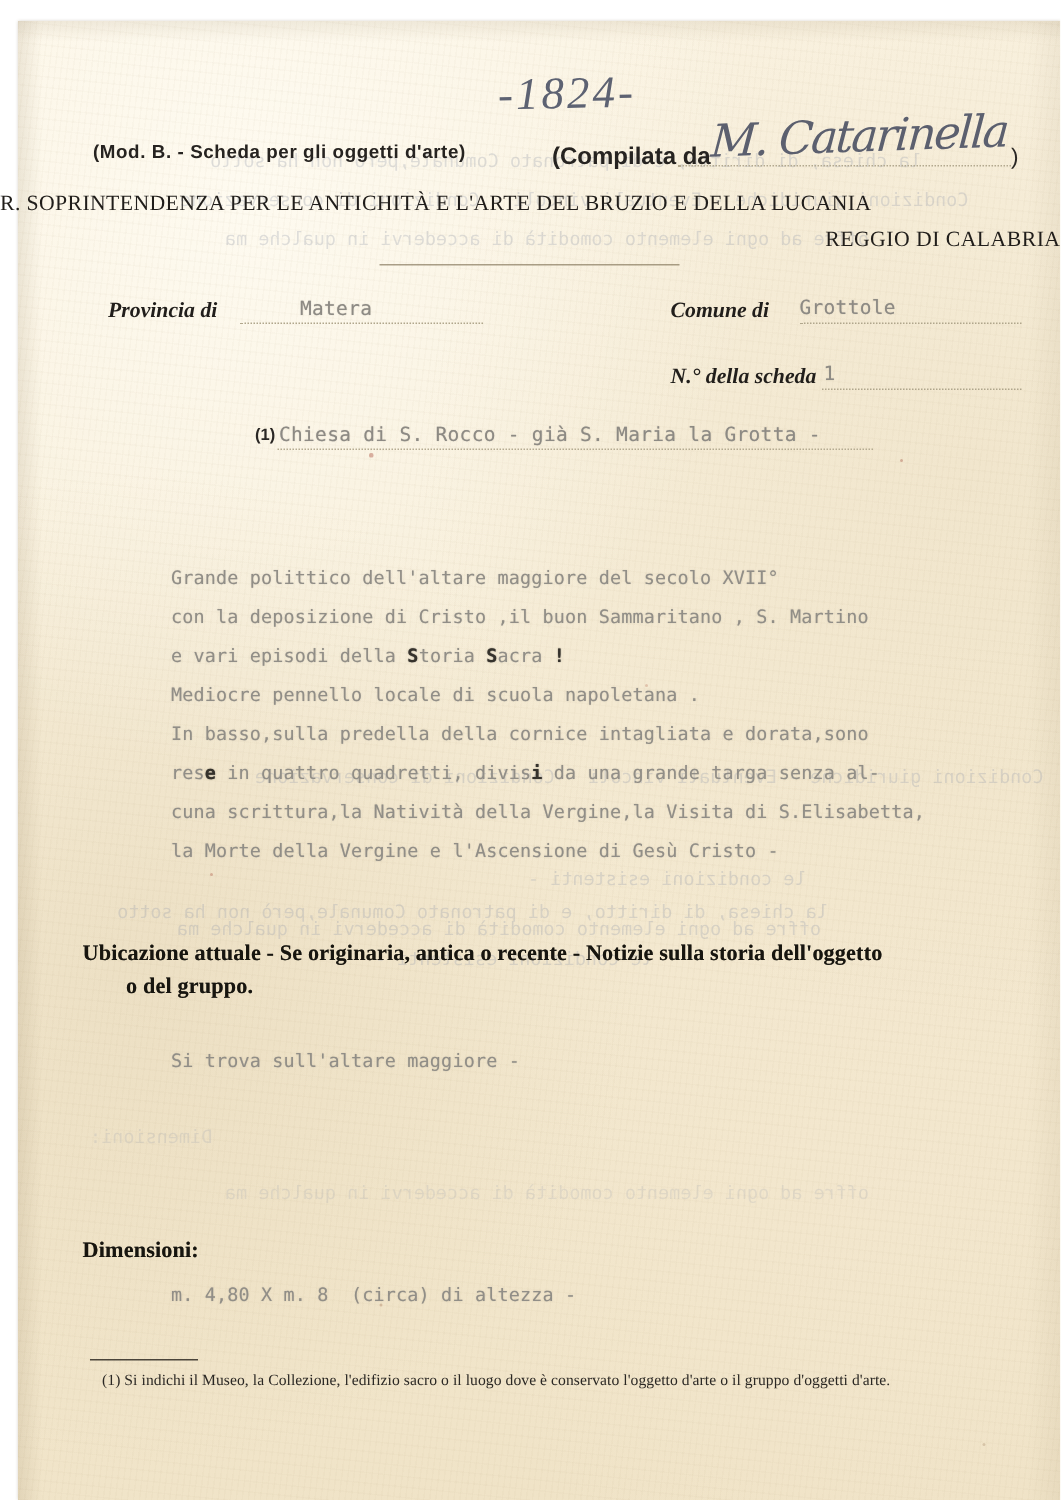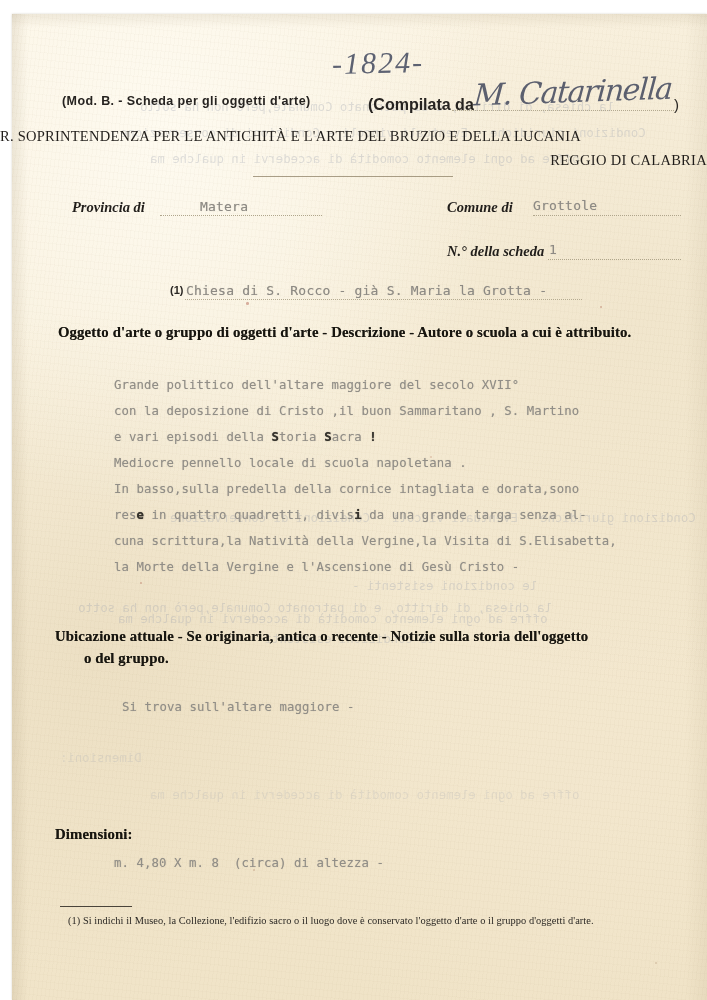--- a/index.html
+++ b/index.html
@@ -223,21 +223,21 @@
   .typed-block {
     font-family: "DejaVu Sans Mono", monospace;
     font-size: 12.3px;
     line-height: 26px;
     color: #918e87;
     letter-spacing: 0.1px;
     white-space: pre;
     text-shadow: 0 0 0.8px rgba(145,140,132,0.5);
   }
   #desc-block { left: 114px; top: 372px; }
-  #ubic-block { left: 114px; top: 694px; margin-left: 8px; }
+  #ubic-block { left: 114px; top: 694px; }
   #dim-block  { left: 114px; top: 850px; }
 
   
   .strike {
     color: #35322c;
     font-weight: 700;
     text-shadow: 0 0 0.8px rgba(40,38,32,0.8);
   }
 
   
@@ -320,21 +320,20 @@
     <div class="abs typed" id="comune-value">Grottole</div>
 
     <div class="abs printed field-label" id="scheda-label">N.° della scheda</div>
     <div class="abs" id="scheda-rule"></div>
     <div class="abs typed" id="scheda-value">1</div>
 
     <div class="abs printed" id="church-marker">(1)</div>
     <div class="abs" id="church-rule"></div>
     <div class="abs typed" id="church-value">Chiesa di S. Rocco - già S. Maria la Grotta -</div>
 
-    <div class="abs section-heading" id="sec1-heading">Oggetto d'arte o gruppo di oggetti d'arte - Descrizione - Autore o scuola a cui è attribuito.</div>
 
     <div class="abs typed-block" id="desc-block"><span>Grande polittico dell'altare maggiore del secolo XVII°</span>
 <span>con la deposizione di Cristo ,il buon Sammaritano , S. Martino</span>
 <span>e vari episodi della <span class="strike">S</span>toria <span class="strike">S</span>acra <span class="strike">!</span></span>
 <span>Mediocre pennello locale di scuola napoletana .</span>
 <span>In basso,sulla predella della cornice intagliata e dorata,sono</span>
 <span>res<span class="strike">e</span> in quattro quadretti, divis<span class="strike">i</span> da una grande targa senza al-</span>
 <span>cuna scrittura,la Natività della Vergine,la Visita di S.Elisabetta,</span>
 <span>la Morte della Vergine e l'Ascensione di Gesù Cristo -</span></div>
 

